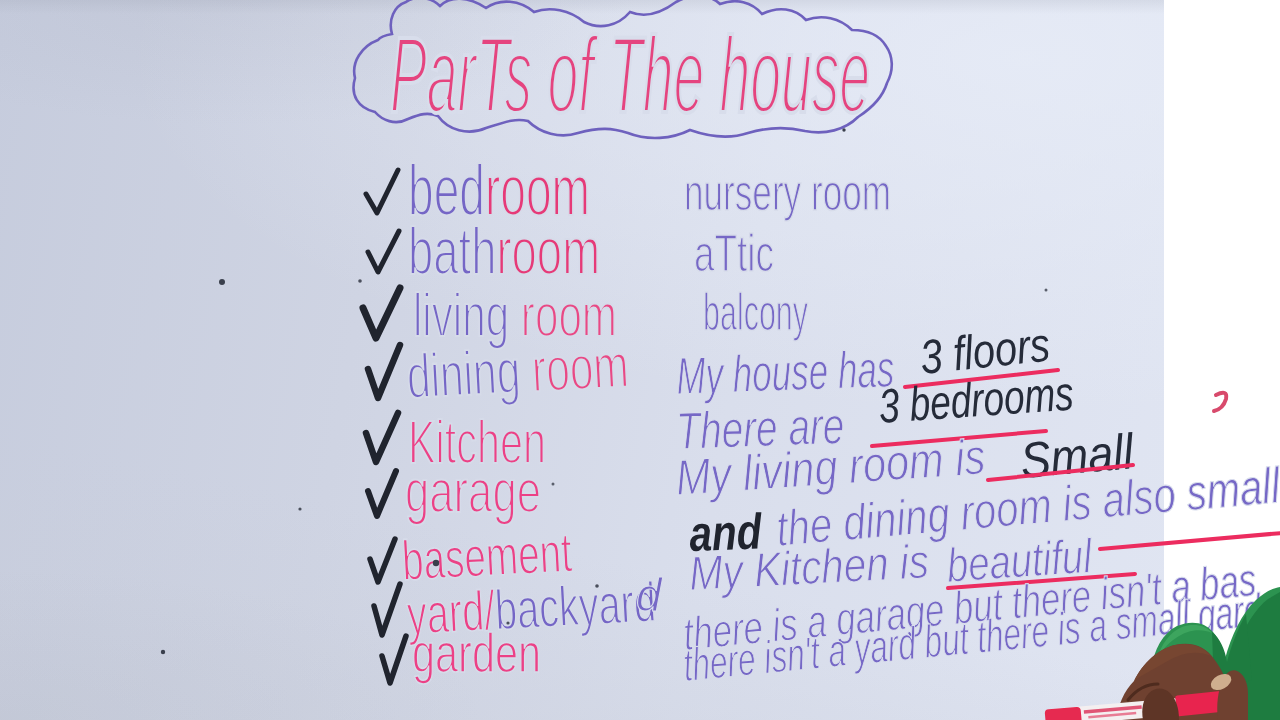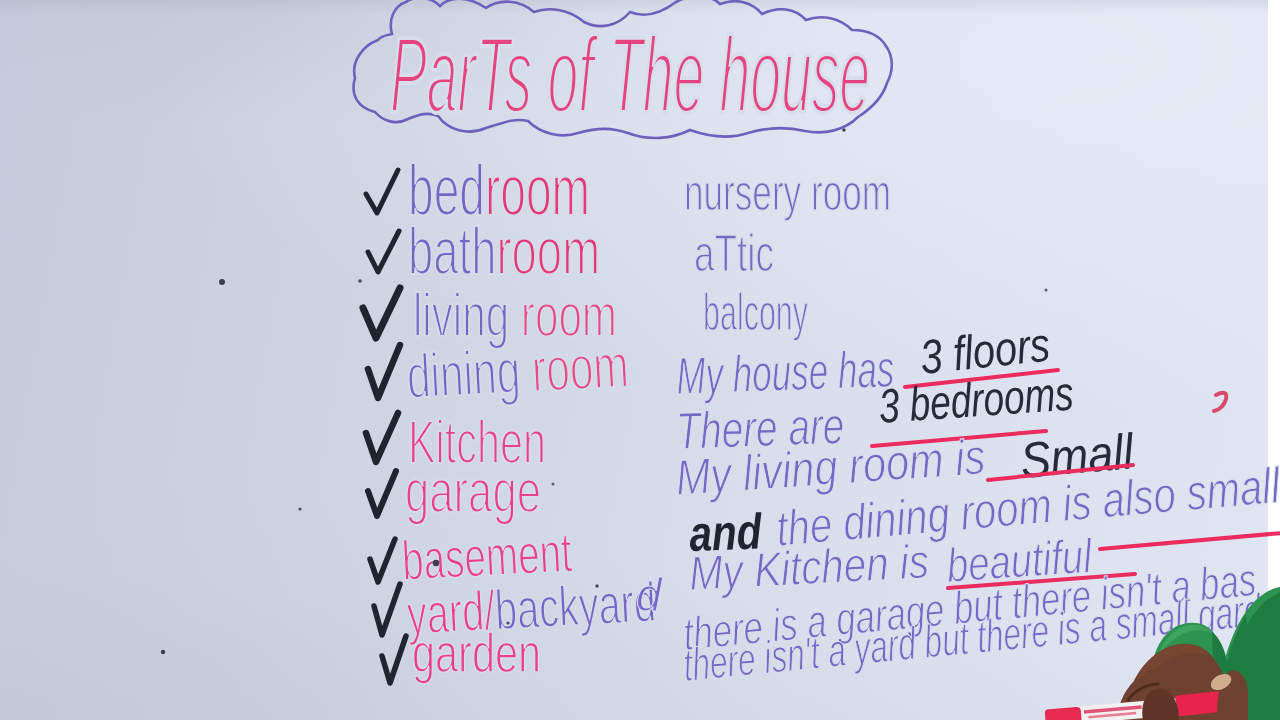--- a/index.html
+++ b/index.html
@@ -1,17 +1,17 @@
 <!DOCTYPE html>
 <html><head>
 <meta charset="utf-8">
 <style>
   html,body{margin:0;padding:0;}
   body{width:1280px;height:720px;overflow:hidden;font-family:"Liberation Sans",sans-serif;}
-  #board{position:relative;width:1268px;height:720px;
+  #board{position:relative;width:1164px;height:720px;
     background:
       linear-gradient(180deg, rgba(152,158,174,.20) 0px, rgba(152,158,174,0) 14px),
       radial-gradient(60% 30% at 0% 100%, rgba(150,155,170,.10) 0%, rgba(150,155,170,0) 70%),
       radial-gradient(50% 25% at 20% 0%, rgba(160,165,182,.15) 0%, rgba(160,165,182,0) 70%),
       radial-gradient(140% 90% at 88% 8%, rgba(232,237,248,.75) 0%, rgba(232,237,248,0) 55%),
       linear-gradient(12deg, rgba(200,205,218,.55) 0%, rgba(200,205,218,0) 30%),
       linear-gradient(100deg, #c6ccdd 0%, #cfd4e3 32%, #d9deec 62%, #e0e5f2 100%);
     text-align: right;
   }
   svg text{font-family:"Liberation Sans",sans-serif;}

